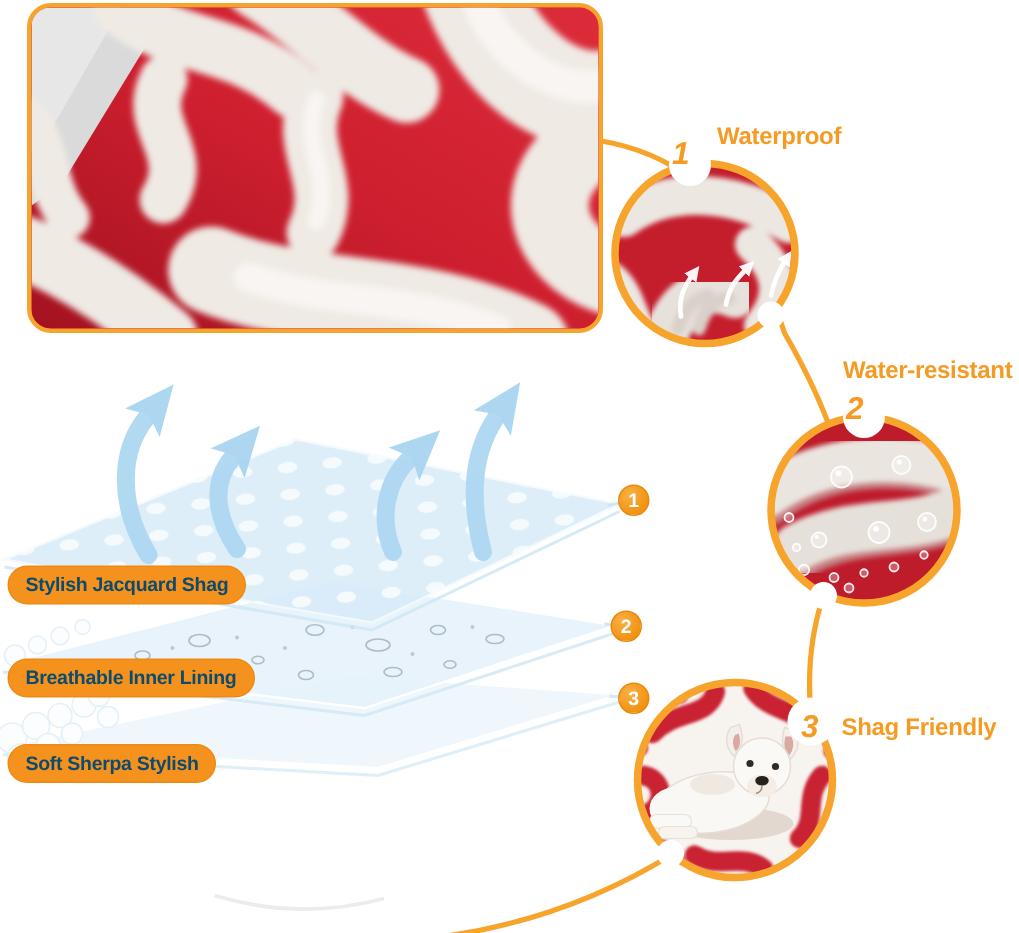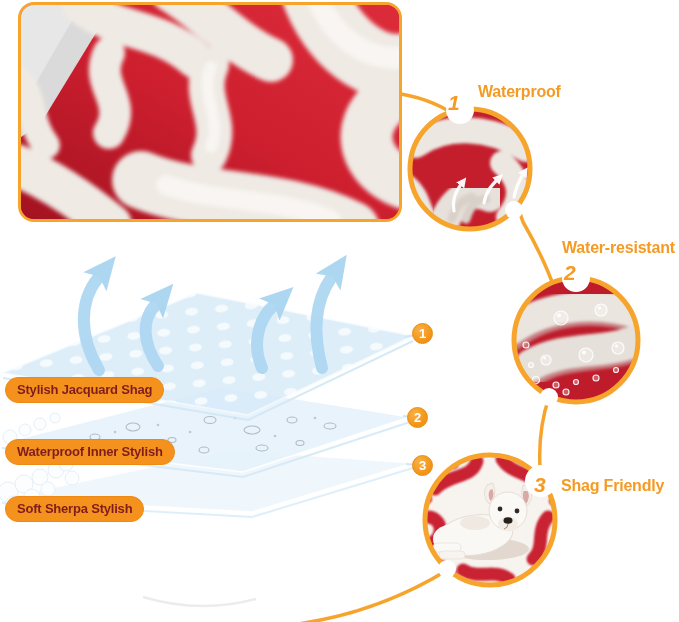--- a/index.html
+++ b/index.html
@@ -11,21 +11,21 @@
   .photo{position:absolute;left:18px;top:2px;width:378px;height:214px;
          border:3px solid #F6A42C;border-radius:16px;overflow:hidden;background:#C8202F;}
   
   .circle{position:absolute;}
   
   .callout-num{position:absolute;color:#F59A23;font-weight:bold;font-style:italic;
                font-size:21px;line-height:1;}
   .callout-label{position:absolute;color:#F59A23;font-weight:bold;font-size:16px;
                  line-height:1;letter-spacing:-0.2px;}
   
-  .pill{position:absolute;background:#F5921E;color:#7f1d1d;font-weight:bold;font-size:13px;
+  .pill{position:absolute;background:#F5921E;color:#0c4a6e;font-weight:bold;font-size:13px;
         line-height:18px;padding:3px 11px;border-radius:13px;letter-spacing:-0.2px;
         border:1px solid #EE8A14;white-space:nowrap;}
   
   .badge{position:absolute;width:21px;height:21px;border-radius:50%;
          background:radial-gradient(circle at 35% 30%,#F9B045,#F29313 70%);
          border:1px solid #E8890F;color:#fff;font-weight:bold;font-size:13px;
          display:flex;align-items:center;justify-content:center;box-sizing:border-box;}
 </style>
 </head>
 <body>
@@ -290,20 +290,20 @@
   <div class="callout-num" style="left:448px;top:92px;">1</div>
   <div class="callout-label" style="left:478px;top:84px;">Waterproof</div>
 
   <div class="callout-num" style="left:564px;top:262px;">2</div>
   <div class="callout-label" style="left:562px;top:240px;">Water-resistant</div>
 
   <div class="callout-num" style="left:534px;top:474px;">3</div>
   <div class="callout-label" style="left:561px;top:478px;">Shag Friendly</div>
 
   <div class="pill" style="left:5px;top:377px;">Stylish Jacquard Shag</div>
-  <div class="pill" style="left:5px;top:439px;">Waterproof Inner Stylish</div>
+  <div class="pill" style="left:5px;top:439px;">Breathable Inner Lining</div>
   <div class="pill" style="left:5px;top:496px;">Soft Sherpa Stylish</div>
 
   <div class="badge" style="left:412px;top:323px;">1</div>
   <div class="badge" style="left:407px;top:407px;">2</div>
   <div class="badge" style="left:412px;top:455px;">3</div>
 
 </div>
 
 </body></html>

